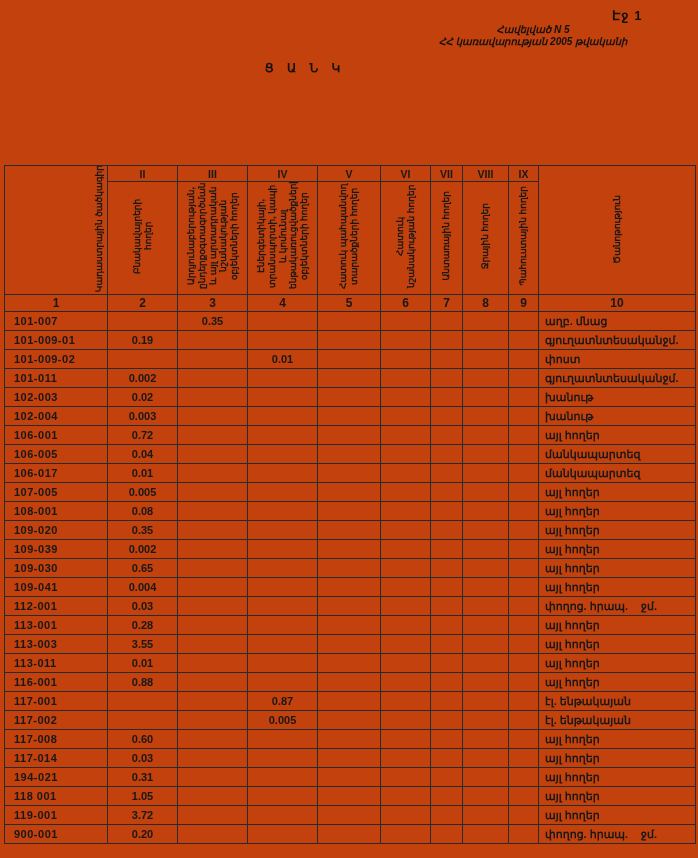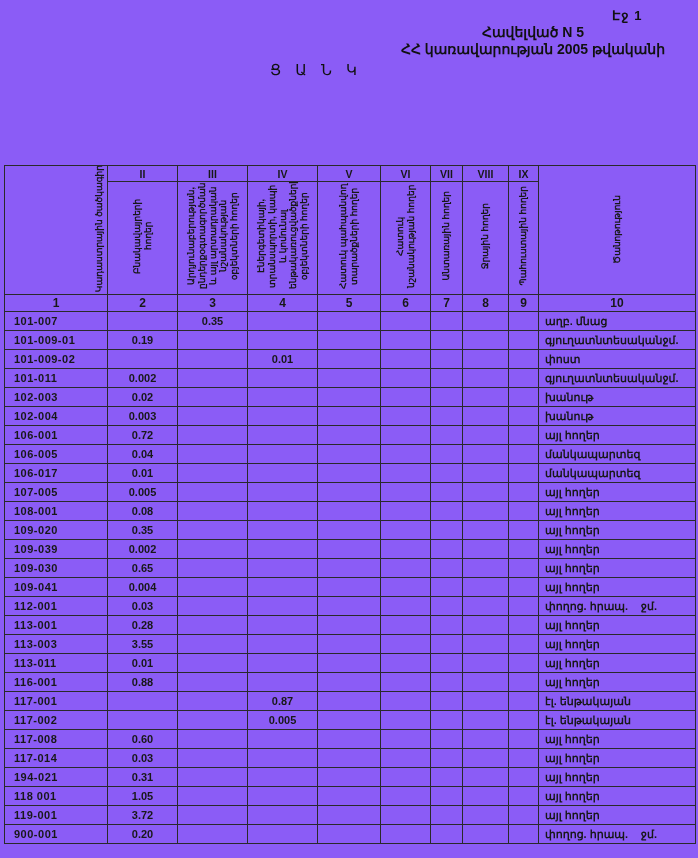--- a/index.html
+++ b/index.html
@@ -1,32 +1,32 @@
 <!DOCTYPE html>
 <html><head>
 <meta charset="utf-8">
 <style>
   html,body { margin:0; padding:0; background:#e8e8e8; }
   .page {
     position:relative; width:698px; height:858px; margin:0 auto;
-    background:#8b5cf6; color:#111;
+    background:#c2410c; color:#111;
     font-family:"Liberation Sans", sans-serif;
     overflow:hidden;
   }
   .page-label {
     position:absolute; top:8px; left:612px;
     font-size:13px; font-weight:bold; letter-spacing:1px;
   }
   .appendix-block {
     position:absolute; top:24px; left:372px; width:322px;
-    text-align:center; font-size:14px; font-weight:bold; line-height:1.18;
+    text-align:center; font-size:10px; font-weight:bold; line-height:1.18;font-style:italic;
   }
   .list-heading {
     position:absolute; top:61px; left:0; width:610px;
-    text-align:center; font-size:15px; font-weight:normal; letter-spacing:5px;padding-left:11px;
+    text-align:center; font-size:12px; font-weight:bold; letter-spacing:5px;
   }
   .doc-title {
     position:absolute; top:82px; left:19px; width:660px;
     text-align:center; font-size:12.3px; font-weight:bold; line-height:1.3;
   }
   table.land-table {
     position:absolute; top:165px; left:4px;
     width:691px; border-collapse:collapse; table-layout:fixed;
   }
   .land-table td {

